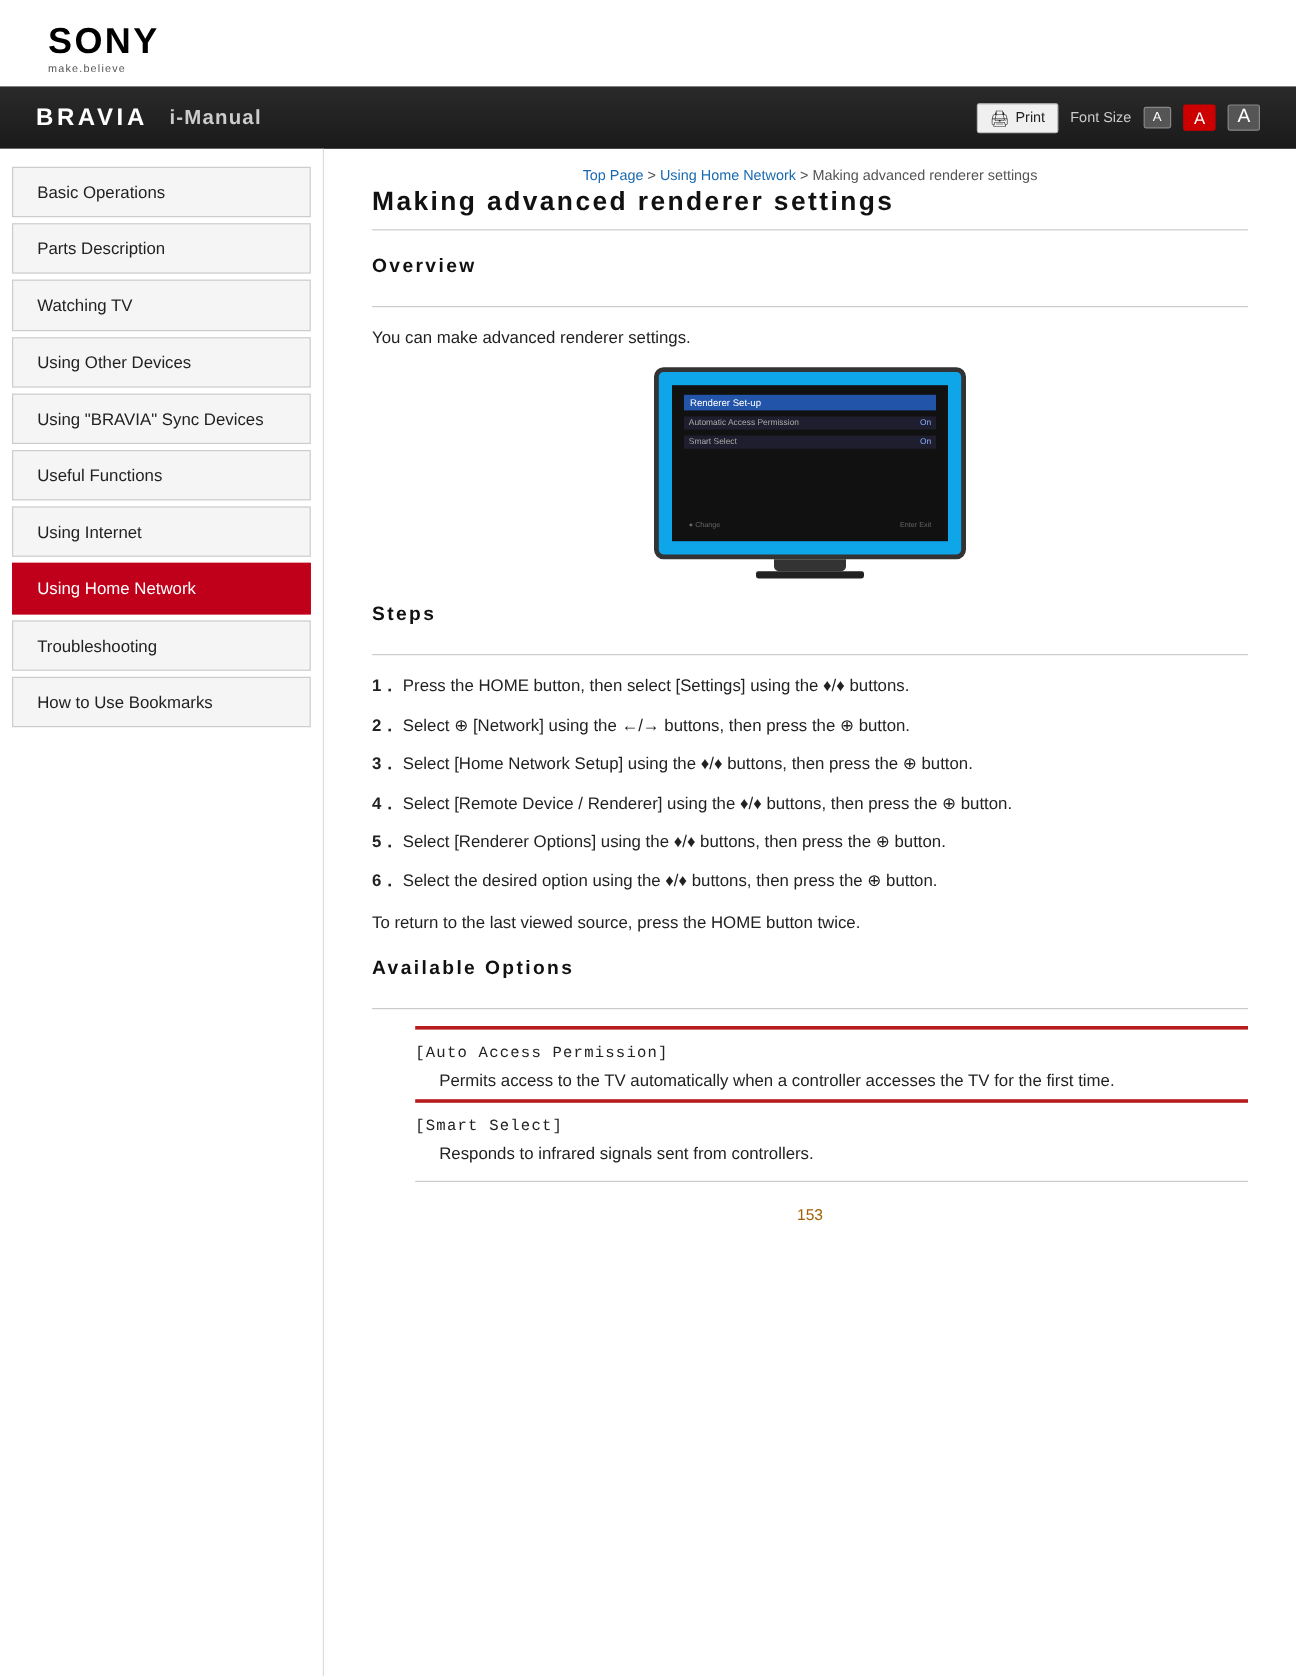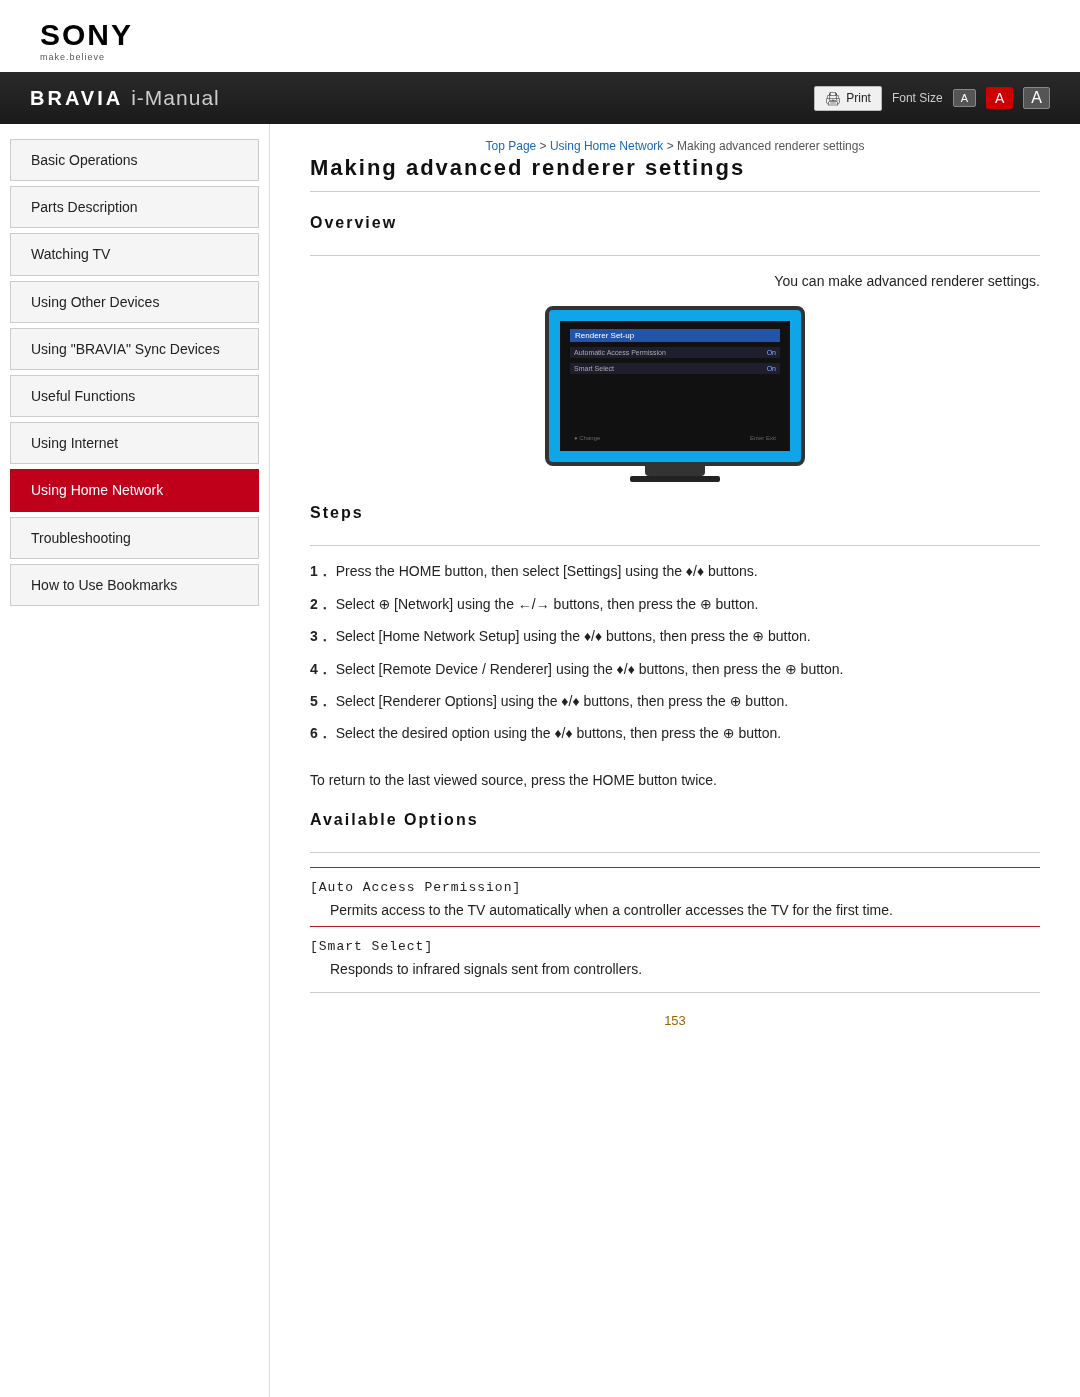--- a/index.html
+++ b/index.html
@@ -39,33 +39,33 @@
       background: linear-gradient(to bottom, #2a2a2a, #1a1a1a);
       display: flex;
       align-items: center;
       justify-content: space-between;
       padding: 0 30px;
       height: 52px;
     }
     .nav-bar-title {
       display: flex;
       align-items: center;
-      gap: 8px;
+      gap: 18px;
     }
     .bravia-text {
       color: #fff;
       font-size: 20px;
       font-weight: bold;
       font-family: Arial, sans-serif;
       letter-spacing: 3px;
     }
     .imanual-text {
       color: #ccc;
-      font-size: 21px;
-      font-weight: normal;
+      font-size: 17px;
+      font-weight: bold;
       letter-spacing: 1px;
     }
     .nav-bar-controls {
       display: flex;
       align-items: center;
       gap: 10px;
     }
     .print-btn {
       background: #f0f0f0;
       border: 1px solid #bbb;
@@ -179,21 +179,20 @@
       margin-bottom: 14px;
       font-family: Arial, sans-serif;
     }
 
     
     .content-text {
       font-size: 14px;
       color: #222;
       margin-bottom: 14px;
       line-height: 1.6;
-      text-align: right;
     }
 
     
     .tv-screenshot {
       display: flex;
       justify-content: center;
       margin: 14px 0 22px 0;
     }
     .tv-mockup {
       width: 260px;
@@ -258,21 +257,21 @@
       width: 90px;
       height: 6px;
       background: #222;
       margin: 0 auto;
       border-radius: 2px;
     }
 
     
     .steps-list {
       list-style: none;
-      margin-bottom: 24px;
+      margin-bottom: 12px;
     }
     .steps-list li {
       font-size: 14px;
       color: #222;
       margin-bottom: 10px;
       line-height: 1.6;
       padding-left: 0;
     }
     .step-num {
       font-weight: bold;
@@ -284,22 +283,23 @@
       color: #222;
       margin-bottom: 20px;
       line-height: 1.6;
     }
 
     
     .option-section {
       margin-top: 8px;
     }
     .option-item {
-      border-top: 1px solid #b91c1c;
+      border-top: 3px solid #b91c1c;
       padding: 12px 0 4px 0;
+      margin-left: 36px;
     }
     .option-label {
       font-size: 13px;
       color: #222;
       font-family: 'Courier New', monospace;
       margin-bottom: 4px;
       letter-spacing: 1px;
     }
     .option-desc {
       font-size: 14px;

